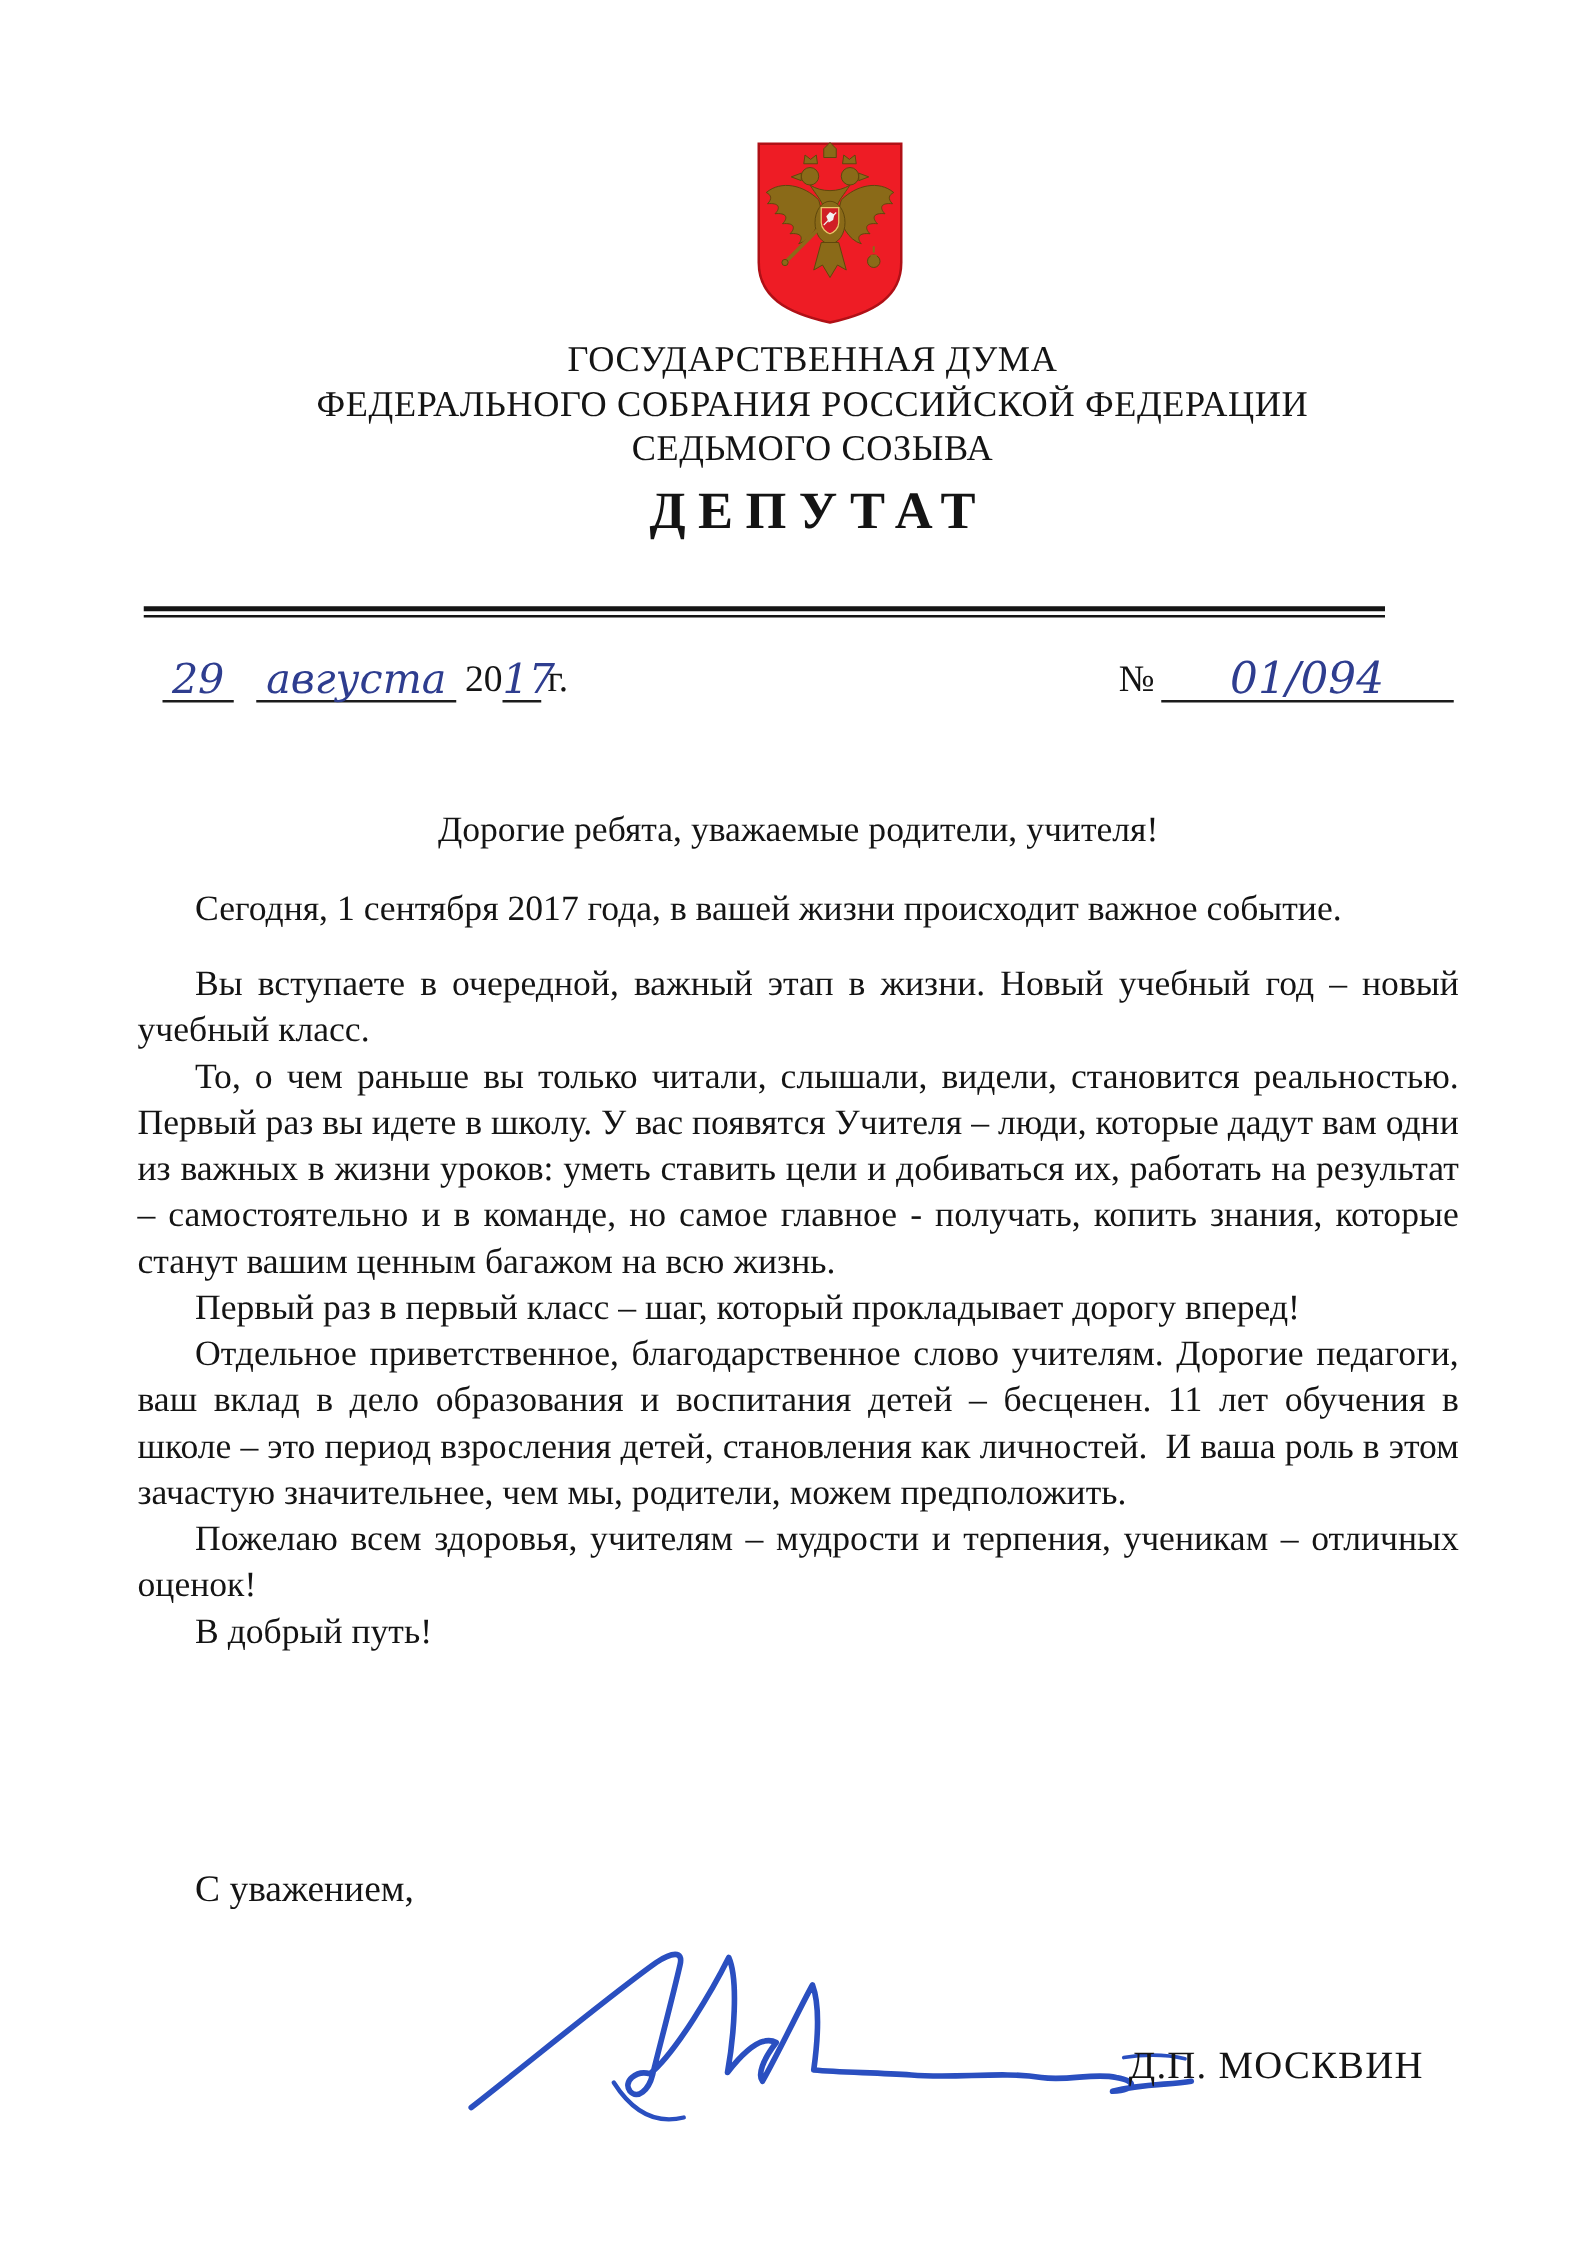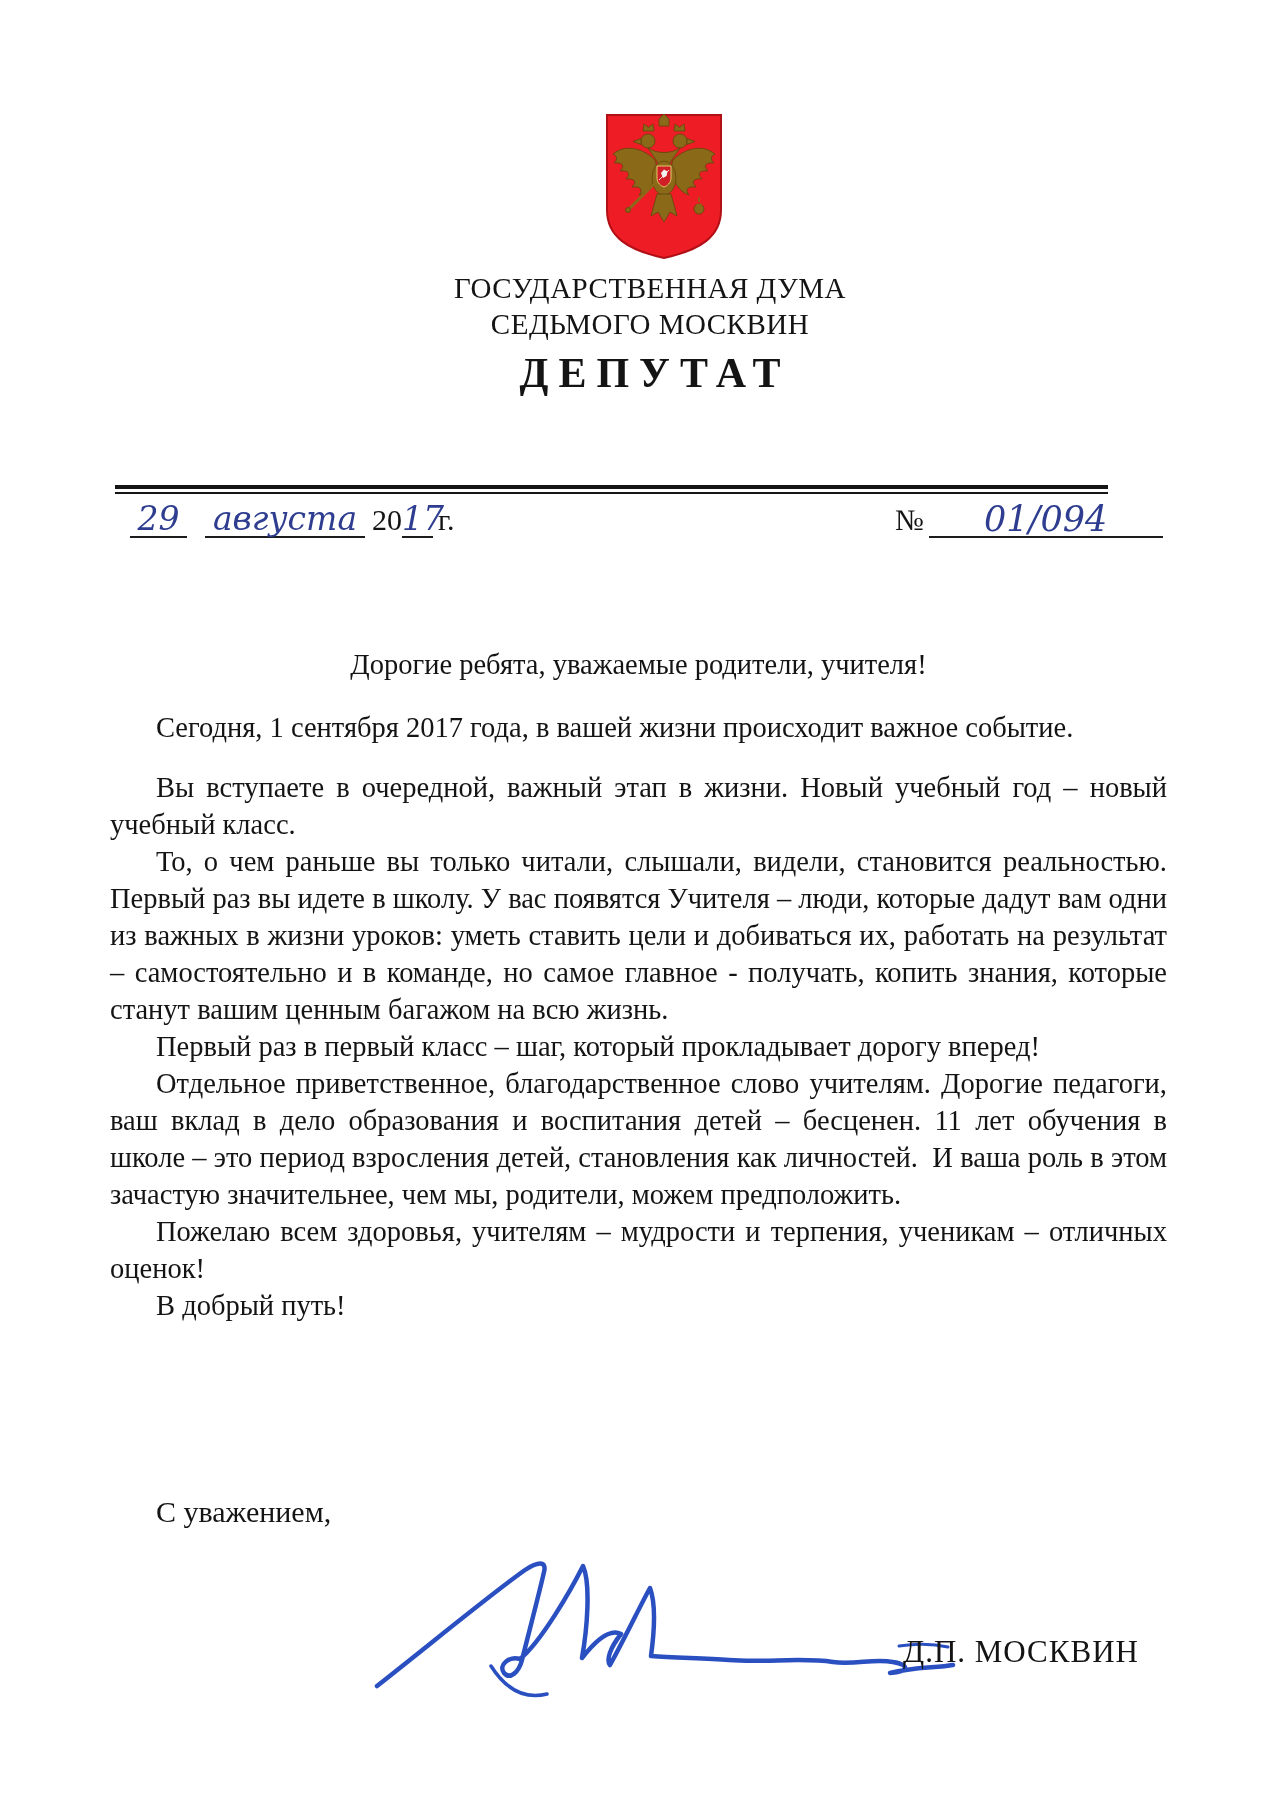--- a/index.html
+++ b/index.html
@@ -17,21 +17,21 @@
   
   .org{position:absolute;left:27px;width:1246px;top:271px;text-align:center;}
   .org-line{font-size:29px;line-height:35.5px;letter-spacing:0.5px;}
   .deputy{margin-top:7px;font-size:42px;line-height:48px;font-weight:700;letter-spacing:10px;text-indent:10px;}
   .duma{font-size:35px;line-height:44px;letter-spacing:1px;}
   
   .rule{position:absolute;left:115px;right:112px;top:485px;}
   .rule-thick{height:4px;background:#151515;}
   .rule-thin{height:2px;background:#151515;margin-top:3px;}
   
-  .ref-row{position:absolute;left:0;right:0;top:488px;height:50px;font-size:30px;padding-left:15px;}
+  .ref-row{position:absolute;left:0;right:0;top:512px;height:50px;font-size:30px;padding-left:15px;}
   .date-group{position:absolute;left:130px;bottom:0;display:flex;align-items:flex-end;}
   .num-group{position:absolute;left:895px;bottom:0;display:flex;align-items:flex-end;}
   .blank{display:inline-block;border-bottom:2px solid #1c1c1c;text-align:center;line-height:34px;}
   .hw{
     font-family:"DejaVu Serif", serif;font-style:italic;
     color:#2e3d8f;font-size:33px;
   }
   .blank-day{width:57px;}
   .blank-month{width:160px;margin-left:18px;margin-top:13px;}
   .blank-year{width:31px;}
@@ -83,21 +83,22 @@
         <path d="M98,92 v-5 M95.5,94.5 h5" fill="none" stroke="#8a6a18" stroke-width="1.6"></path>
       </g>
       <path d="M56,56 h14 v12 c0,5 -4,8 -7,9 c-3,-1 -7,-4 -7,-9 z" fill="#d01f26" stroke="#e8c86a" stroke-width="1"></path>
       <path d="M60,63 l3,-3.5 3.5,2 -1,4.5 -3.5,2 z" fill="#f2f2f2"></path>
       <path d="M58,70 L68,60" stroke="#f2f2f2" stroke-width="0.9"></path>
     </svg>
   </div>
 
   <div class="org">
     <div class="org-line">ГОСУДАРСТВЕННАЯ ДУМА</div>
-    <div class="org-line">СЕДЬМОГО МОСКВИН</div>
+    <div class="org-line">ФЕДЕРАЛЬНОГО СОБРАНИЯ РОССИЙСКОЙ ФЕДЕРАЦИИ</div>
+    <div class="org-line">СЕДЬМОГО СОЗЫВА</div>
     <div class="deputy">ДЕПУТАТ</div>
   </div>
 
   <div class="rule">
     <div class="rule-thick"></div>
     <div class="rule-thin"></div>
   </div>
 
   <div class="ref-row">
     <div class="date-group">

